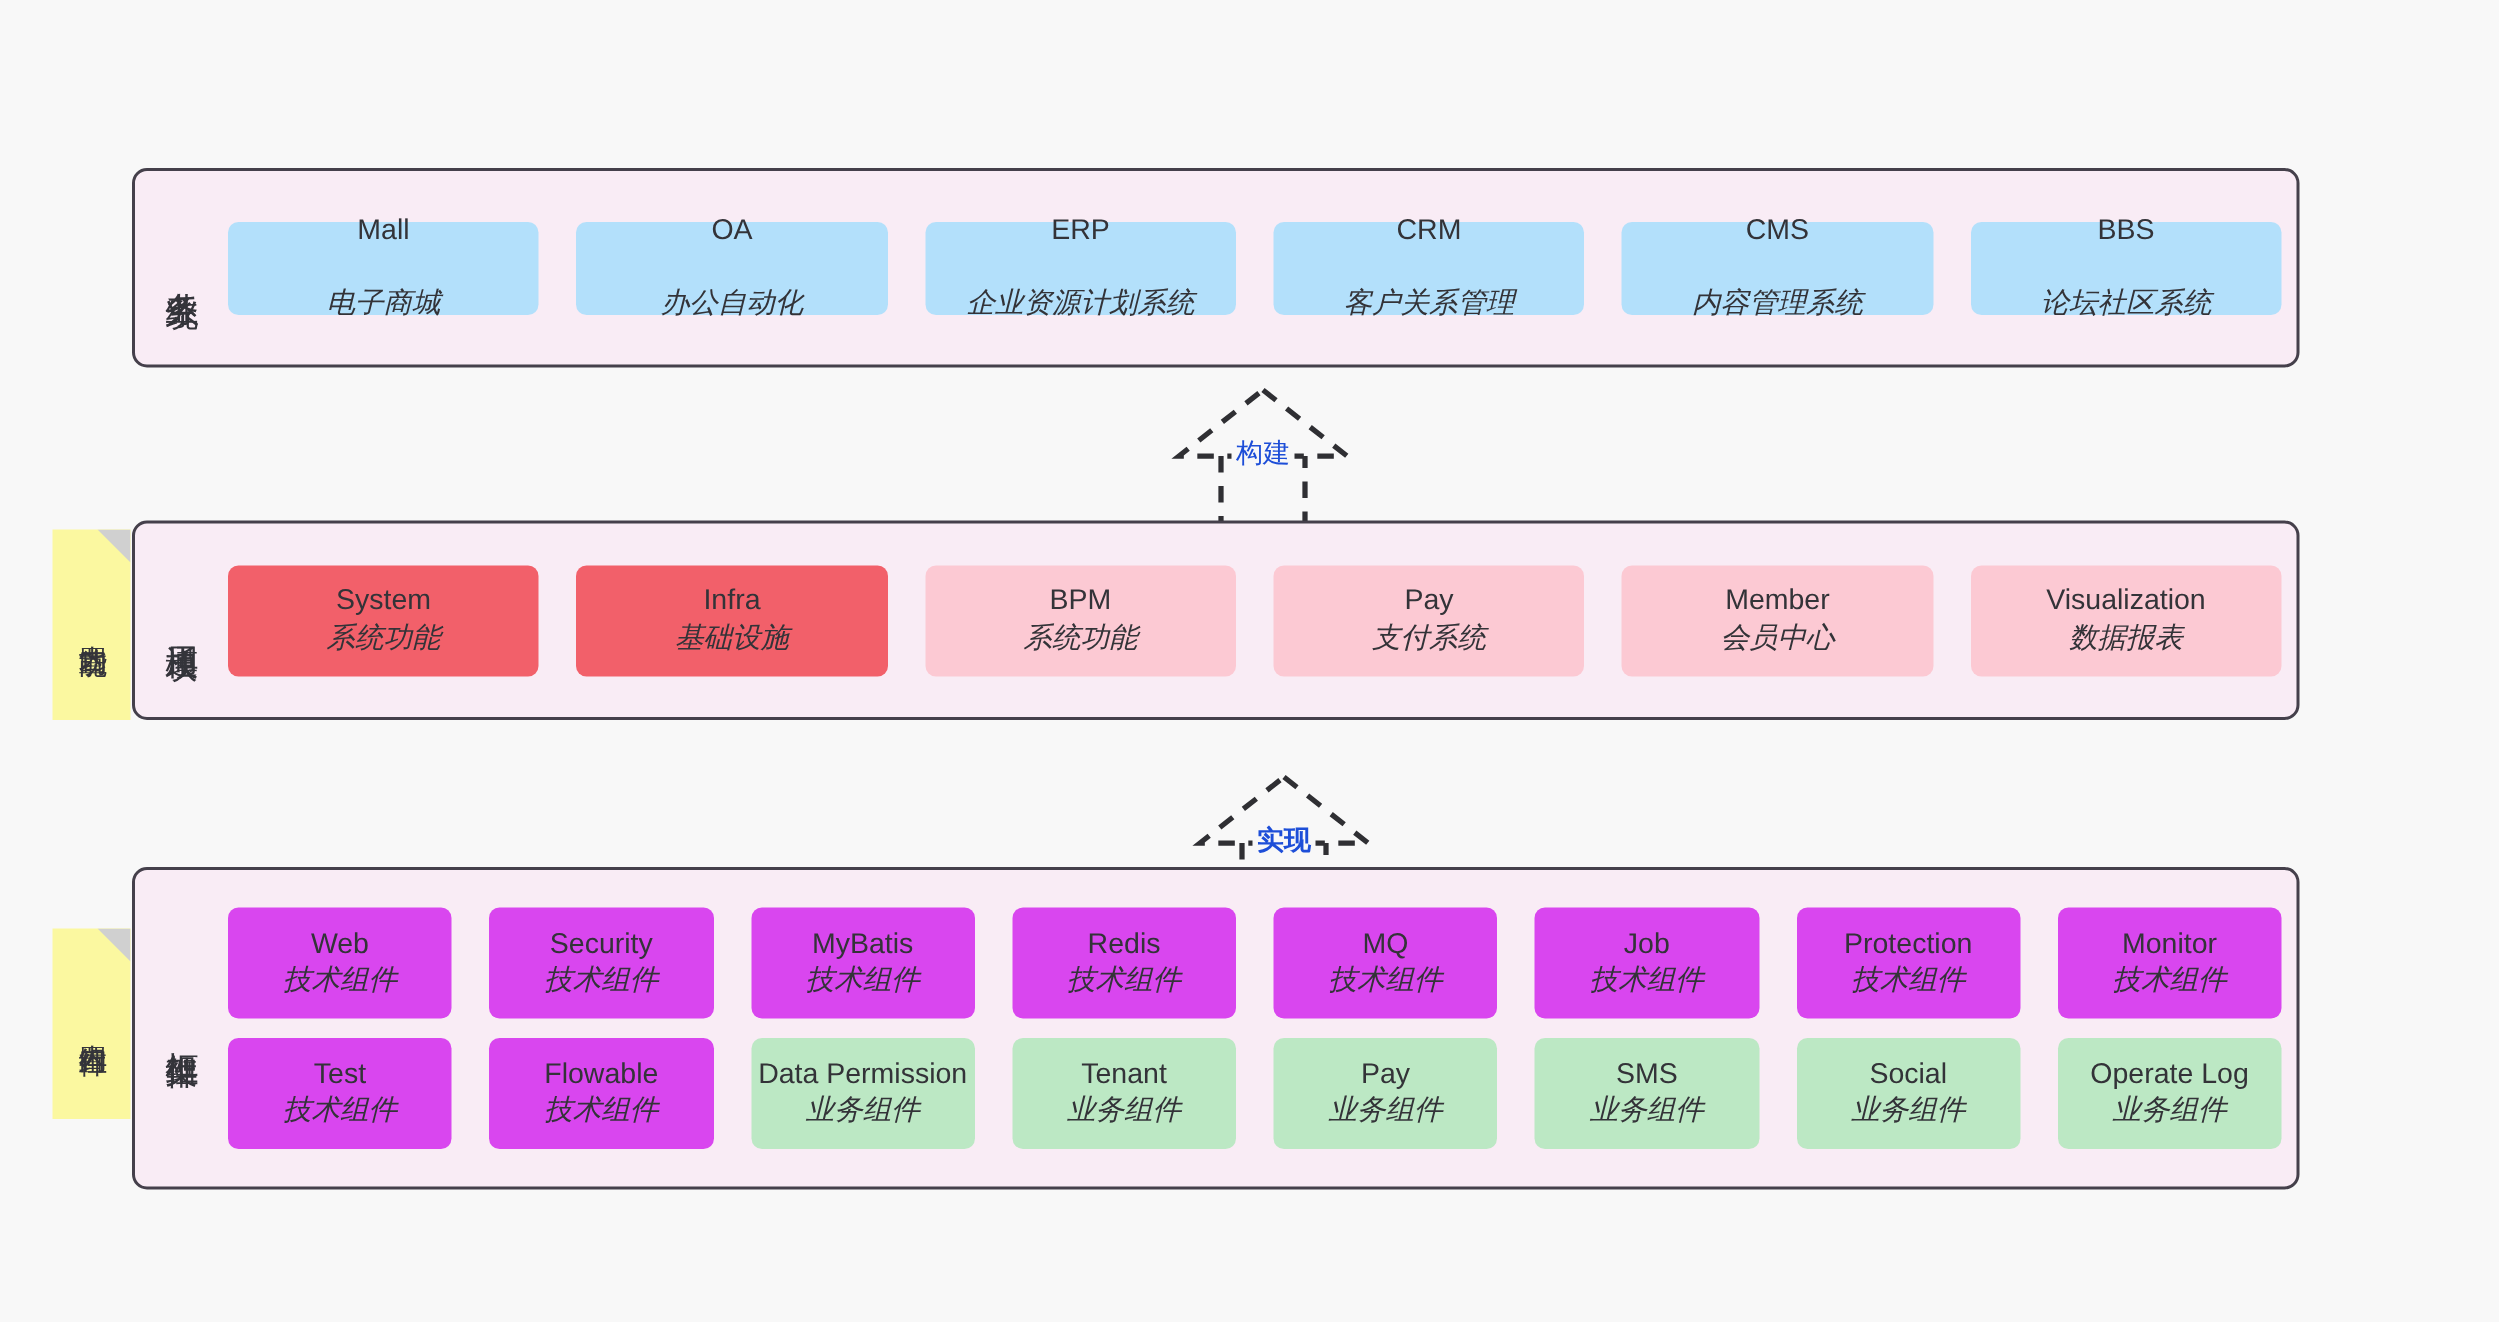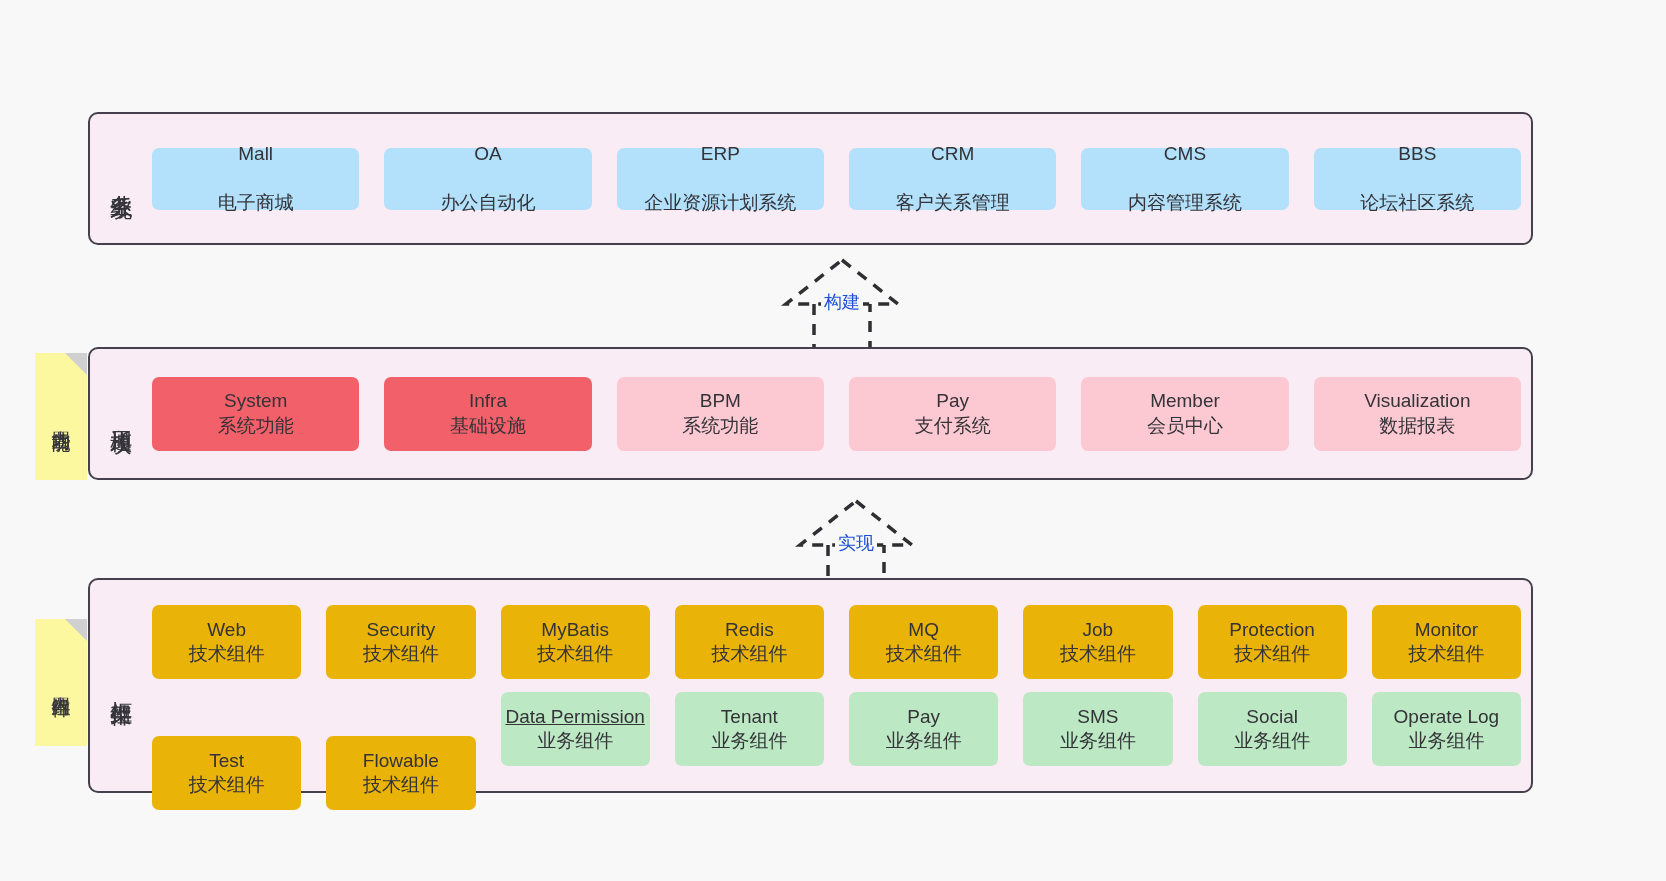--- a/index.html
+++ b/index.html
@@ -65,28 +65,28 @@
     align-items: center;
     justify-content: center;
     text-align: center;
     font-size: 19px;
     line-height: 1.28;
     color: #333338;
     padding: 6px 4px;
     box-sizing: border-box;
   }
   .cell .l1 { white-space: nowrap; }
-  .cell.wrap .l1 { white-space: normal; text-decoration: underline; }
-  .cell .l2 { white-space: nowrap; }
+  .cell.wrap .l1 { white-space: normal; }
+  .cell .l2 { white-space: nowrap; font-style: italic; }
 
   
   .c-blue        { background: #b3e0fb; }
   .c-red         { background: #f2606a; }
   .c-pink        { background: #fcc9d3; }
-  .c-green       { background: #eab308; margin-top: 44px; }
+  .c-green       { background: #d946ef; }
   .c-green-light { background: #bce8c4; }
 
   
   #layer-business { left: 88px;  top: 112px; width: 1445px; height: 133px; }
   #layer-business .cell { height: 62px; gap: 24px; }
 
   #layer-modules  { left: 88px;  top: 347px; width: 1445px; height: 133px; justify-content: space-between; }
   #layer-modules .cell { height: 74px; }
 
   #layer-framework{ left: 88px;  top: 578px; width: 1445px; height: 215px; }
@@ -132,21 +132,21 @@
     left: 50%;
     transform: translateX(-50%);
     top: 36px;
     font-size: 18px;
     color: #1d4ed8;
     background: #f8f8f8;
     padding: 0 3px;
     white-space: nowrap;
   }
   #connector-build   { left: 752px; top: 254px; }
-  #connector-realize { left: 766px; top: 495px; }
+  #connector-realize { left: 766px; top: 512px; font-weight: bold; }
 </style>
 </head>
 <body>
 
 <div class="canvas">
 
   <div class="layer" id="layer-business">
     <div class="layer-title">业务系统</div>
     <div class="layer-body">
       <div class="row">

